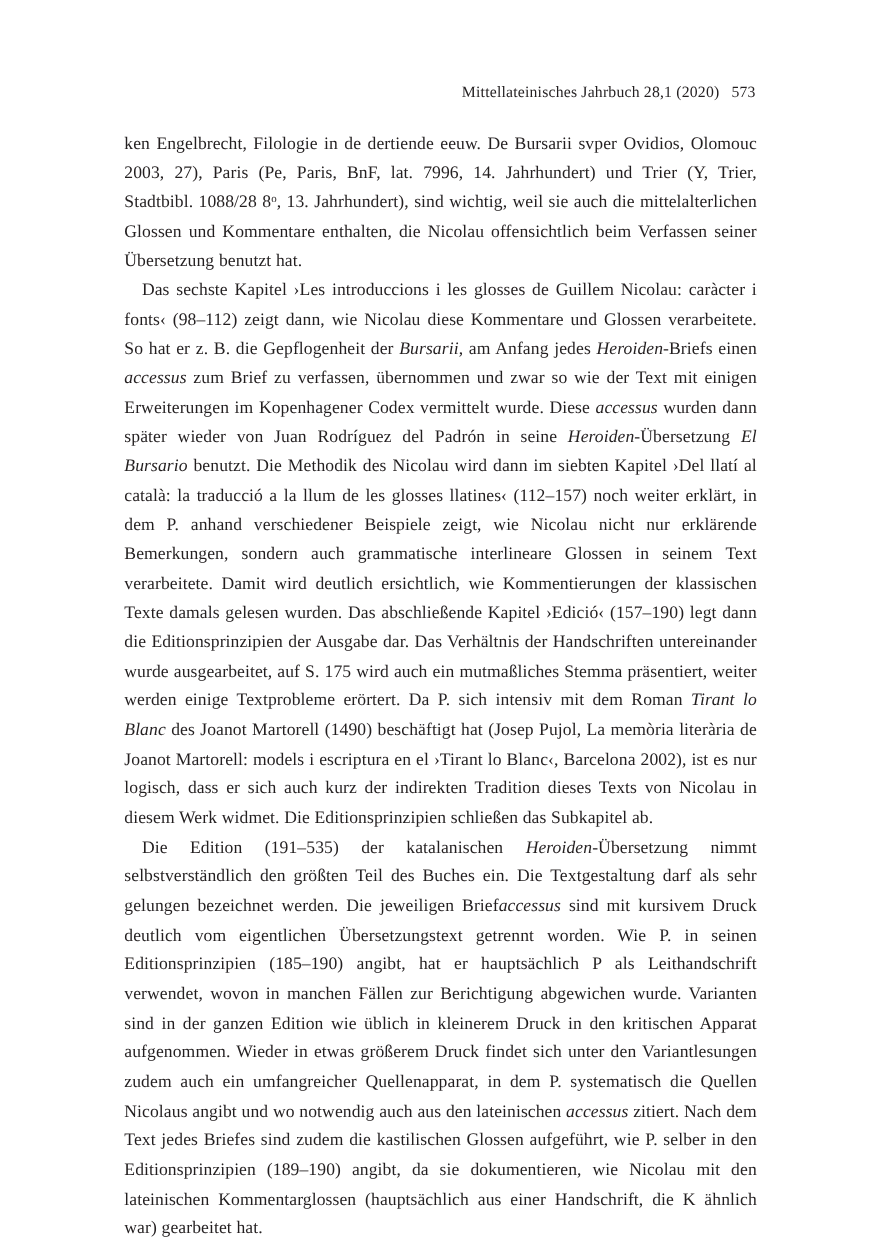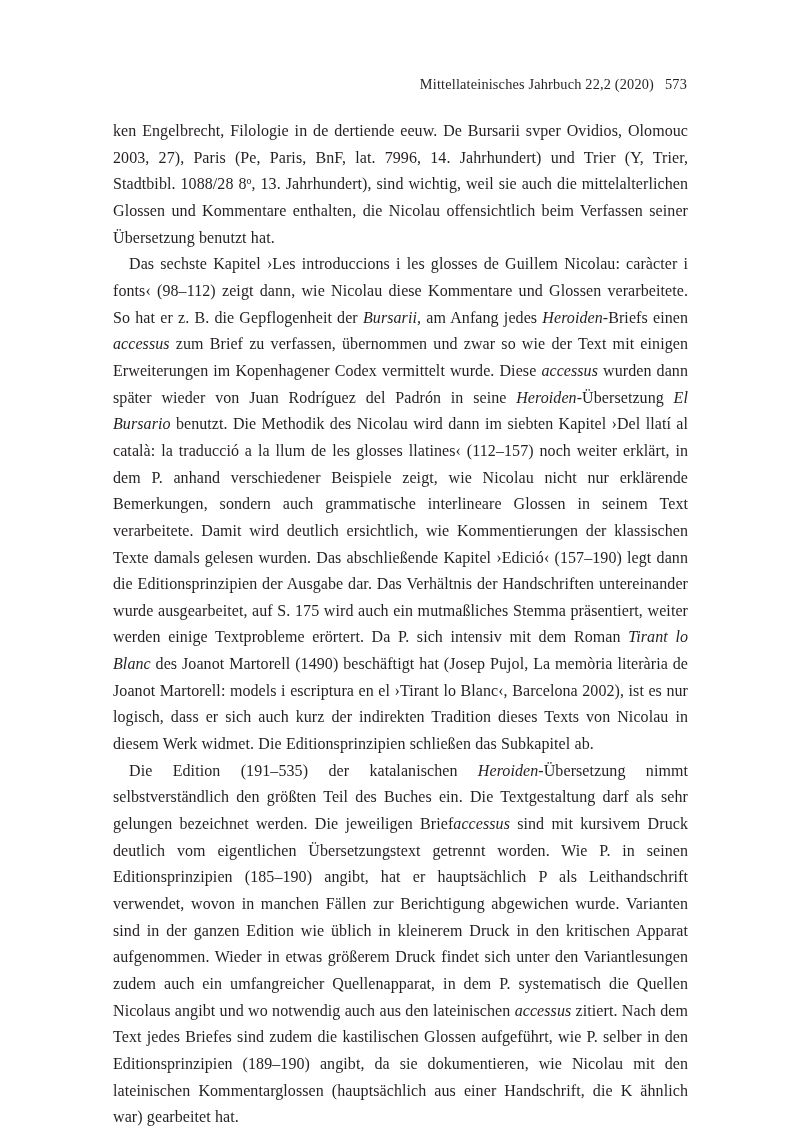--- a/index.html
+++ b/index.html
@@ -68,21 +68,21 @@
     vertical-align: 0.48em;
     line-height: 0;
   }
 </style>
 </head>
 <body>
 
 <div class="page">
 
   <div class="running-head">
-    <span class="rh-title">Mittellateinisches Jahrbuch 22,2 (2020)</span><span class="rh-folio">573</span>
+    <span class="rh-title">Mittellateinisches Jahrbuch 28,1 (2020)</span><span class="rh-folio">573</span>
   </div>
 
   <div class="textblock" id="body-text-block">
       <p class="body-par"><span>ken Engelbrecht, Filologie in de dertiende eeuw. De Bursarii svper Ovidios, Olomouc 2003, 27), Paris (Pe, Paris, BnF, lat. 7996, 14. Jahrhundert) und Trier (Y, Trier, Stadtbibl. 1088/28 8</span><sup class="deg">o</sup><span>, 13. Jahrhundert), sind wichtig, weil sie auch die mittelalterlichen Glossen und Kommentare enthalten, die Nicolau offensichtlich beim Verfassen seiner Übersetzung benutzt hat.</span></p>
       <p class="body-par indented"><span>Das sechste Kapitel ›Les introduccions i les glosses de Guillem Nicolau: caràcter i fonts‹ (98–112) zeigt dann, wie Nicolau diese Kommentare und Glossen verarbeitete. So hat er z. B. die Gepflogenheit der </span><i>Bursarii</i><span>, am Anfang jedes </span><i>Heroiden</i><span>-Briefs einen </span><i>accessus</i><span> zum Brief zu verfassen, übernommen und zwar so wie der Text mit einigen Erweiterungen im Kopenhagener Codex vermittelt wurde. Diese </span><i>accessus</i><span> wurden dann später wieder von Juan Rodríguez del Padrón in seine </span><i>Heroiden</i><span>-Übersetzung </span><i>El Bursario</i><span> benutzt. Die Methodik des Nicolau wird dann im siebten Kapitel ›Del llatí al català: la traducció a la llum de les glosses llatines‹ (112–157) noch weiter erklärt, in dem P. anhand verschiedener Beispiele zeigt, wie Nicolau nicht nur erklärende Bemerkungen, sondern auch grammatische interlineare Glossen in seinem Text verarbeitete. Damit wird deutlich ersichtlich, wie Kommentierungen der klassischen Texte damals gelesen wurden. Das abschließende Kapitel ›Edició‹ (157–190) legt dann die Editionsprinzipien der Ausgabe dar. Das Verhältnis der Handschriften untereinander wurde ausgearbeitet, auf S. 175 wird auch ein mutmaßliches Stemma präsentiert, weiter werden einige Textprobleme erörtert. Da P. sich intensiv mit dem Roman </span><i>Tirant lo Blanc</i><span> des Joanot Martorell (1490) beschäftigt hat (Josep Pujol, La memòria literària de Joanot Martorell: models i escriptura en el ›Tirant lo Blanc‹, Barcelona 2002), ist es nur logisch, dass er sich auch kurz der indirekten Tradition dieses Texts von Nicolau in diesem Werk widmet. Die Editionsprinzipien schließen das Subkapitel ab.</span></p>
       <p class="body-par indented"><span>Die Edition (191–535) der katalanischen </span><i>Heroiden</i><span>-Übersetzung nimmt selbstverständlich den größten Teil des Buches ein. Die Textgestaltung darf als sehr gelungen bezeichnet werden. Die jeweiligen Brief</span><i>accessus</i><span> sind mit kursivem Druck deutlich vom eigentlichen Übersetzungstext getrennt worden. Wie P. in seinen Editionsprinzipien (185–190) angibt, hat er hauptsächlich P als Leithandschrift verwendet, wovon in manchen Fällen zur Berichtigung abgewichen wurde. Varianten sind in der ganzen Edition wie üblich in kleinerem Druck in den kritischen Apparat aufgenommen. Wieder in etwas größerem Druck findet sich unter den Variantlesungen zudem auch ein umfangreicher Quellenapparat, in dem P. systematisch die Quellen Nicolaus angibt und wo notwendig auch aus den lateinischen </span><i>accessus</i><span> zitiert. Nach dem Text jedes Briefes sind zudem die kastilischen Glossen aufgeführt, wie P. selber in den Editionsprinzipien (189–190) angibt, da sie dokumentieren, wie Nicolau mit den lateinischen Kommentarglossen (hauptsächlich aus einer Handschrift, die K ähnlich war) gearbeitet hat.</span></p>
     </div>
 
 </div>
 

